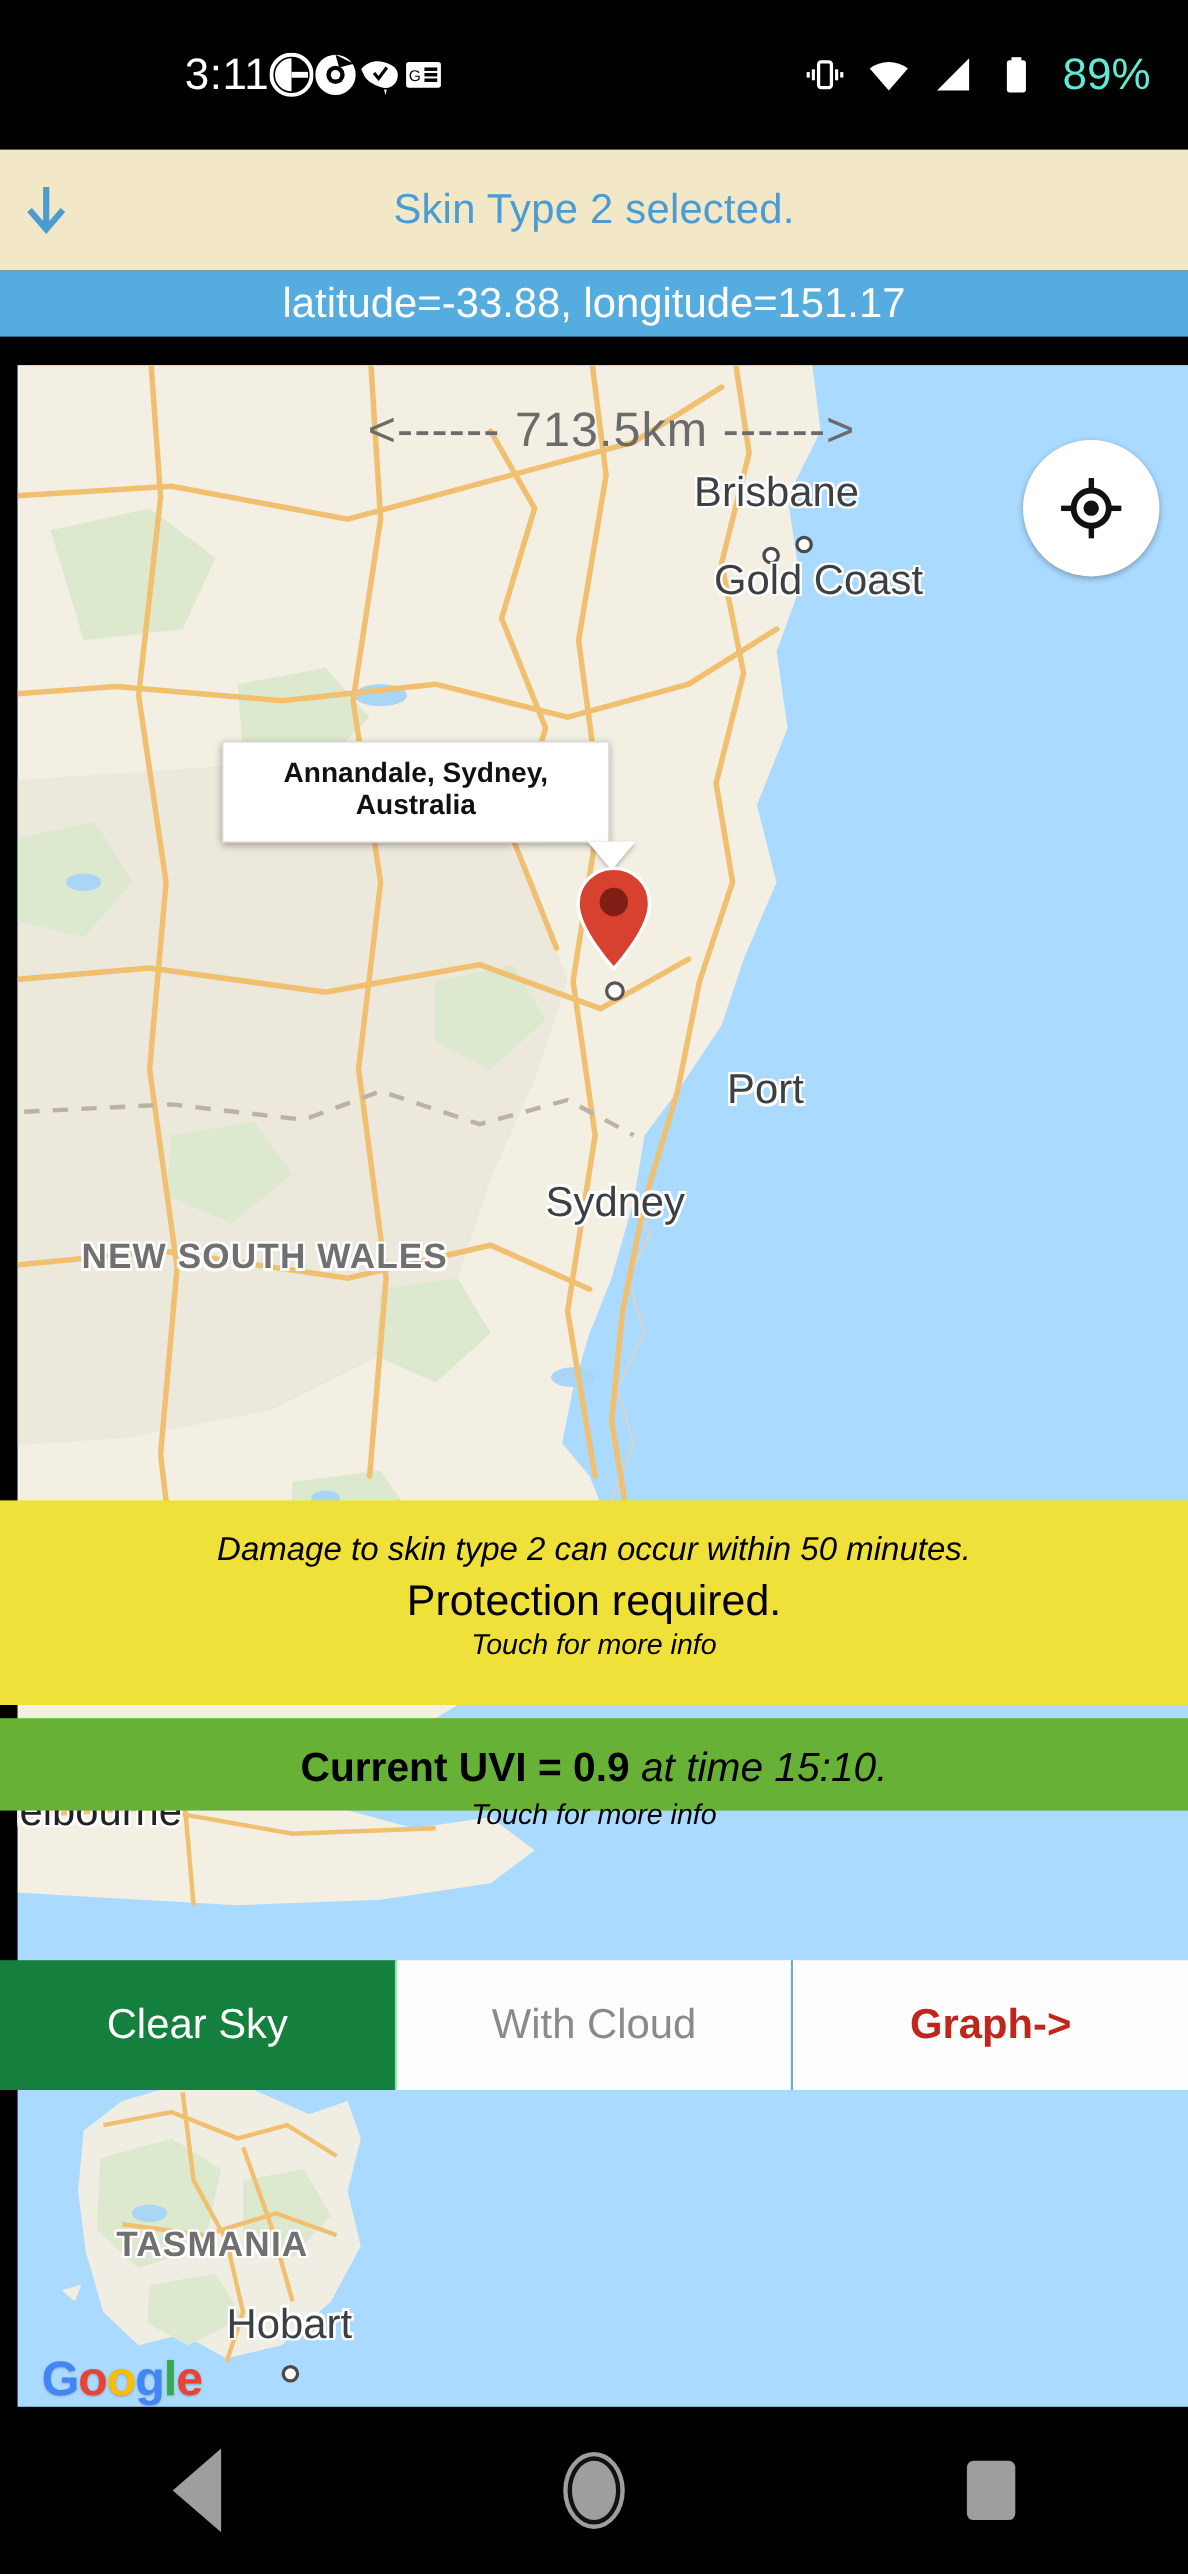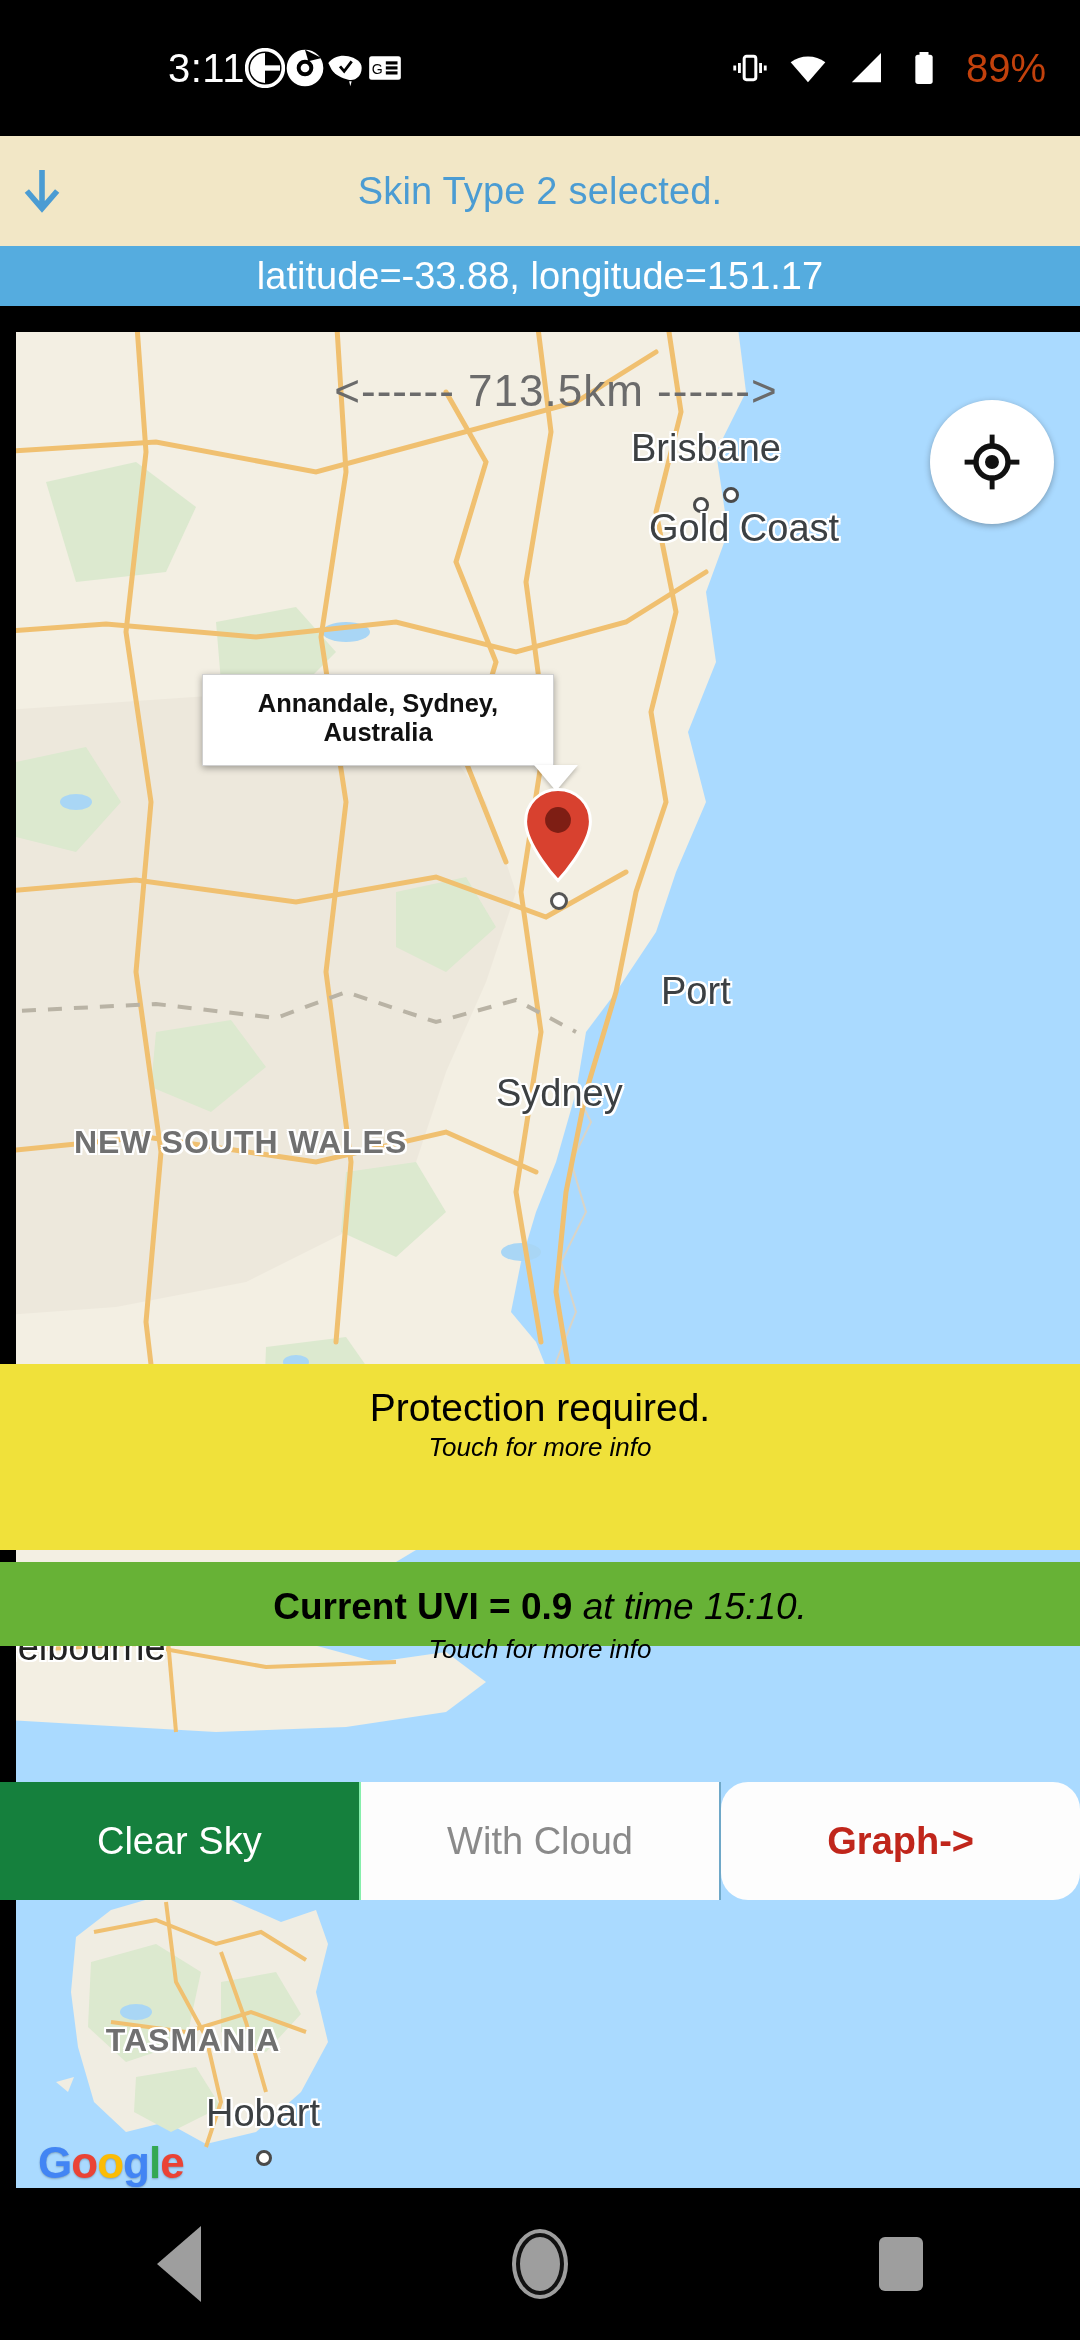--- a/index.html
+++ b/index.html
@@ -8,21 +8,21 @@
 
   #phone { position:relative; width:1080px; height:2340px; background:#000; }
 
   
   .statusbar { position:absolute; left:0; top:0; width:1080px; height:136px;
       background:#000; display:flex; align-items:center; }
   .sb-left { display:flex; align-items:center; margin-left:168px; }
   .sb-time { color:#fff; font-size:40px; letter-spacing:0.5px; }
   .sb-icon { width:40px; height:40px; display:block; }
   .sb-right { position:absolute; right:34px; display:flex; align-items:center; gap:18px; }
-  .sb-batt-txt { color:#c2410c; font-size:40px; margin-left:4px;text-align:right; }
+  .sb-batt-txt { color:#5eead4; font-size:40px; margin-left:4px;text-align:right; }
 
   
   .notice { position:absolute; left:0; top:136px; width:1080px; height:110px;
       background:#F2E7C6; display:flex; align-items:center; }
   .notice-arrow { position:absolute; left:14px; top:50%; transform:translateY(-50%);
       width:56px; height:56px; }
   .notice-text { width:100%; text-align:center; color:#4B9CD3; font-size:38px;
       letter-spacing:0.2px; }
 
   
@@ -80,21 +80,21 @@
   .cur-l1 i { font-style:italic; }
   .cur-l2 { font-size:26px; font-style:italic; color:#000; margin-top:6px; }
 
   
   .btnrow { position:absolute; left:0; top:1782px; width:1080px; height:118px;
       display:flex; }
   .tab { flex:1; display:flex; align-items:center; justify-content:center;
       background:#fdfdfd; border-right:2px solid #6FA8C8; font-size:38px; color:#8a8a8a; }
   .tab:last-child { border-right:none; }
   .tab.active { background:#15803d; color:#fff; font-weight:normal; border-right:2px solid #86efac; }
-  .tab.graph { color:#C0261B; font-weight:bold;border-radius:27px; }
+  .tab.graph { color:#C0261B; font-weight:bold; }
 
   
   .navbar { position:absolute; left:0; bottom:0; width:1080px; height:152px;
       background:#000; display:flex; align-items:center; justify-content:space-around; }
   .nav-back { width:0; height:0; border-top:38px solid transparent;
       border-bottom:38px solid transparent; border-right:44px solid #9e9e9e; }
   .nav-home { width:48px; height:62px; border-radius:50%; background:#9e9e9e;
       border:4px solid #111; box-shadow:0 0 0 4px #9e9e9e; }
   .nav-recent { width:44px; height:54px; background:#9e9e9e; border-radius:6px; }
 </style>
@@ -294,20 +294,21 @@
       <circle cx="12" cy="11" r="4.3" fill="#7E1E14"></circle>
     </svg>
     <div class="city-dot" style="left:534px; top:560px; width:18px; height:18px; background:#fff; border:3px solid #555;"></div>
 
     <div class="google-logo">
       <span style="color:#4285F4;">G</span><span style="color:#EA4335;">o</span><span style="color:#FBBC05;">o</span><span style="color:#4285F4;">g</span><span style="color:#34A853;">l</span><span style="color:#EA4335;">e</span>
     </div>
   </div>
 
   <div class="band max-band">
+    <div class="max-l2">Damage to skin type 2 can occur within 50 minutes.</div>
     <div class="max-l3">Protection required.</div>
     <div class="max-l4">Touch for more info</div>
   </div>
 
   <div class="band cur-band">
     <div class="cur-l1">
       <b>Current UVI = </b><b>0.9</b><i> at time 15:10.</i>
     </div>
     <div class="cur-l2">Touch for more info</div>
   </div>

